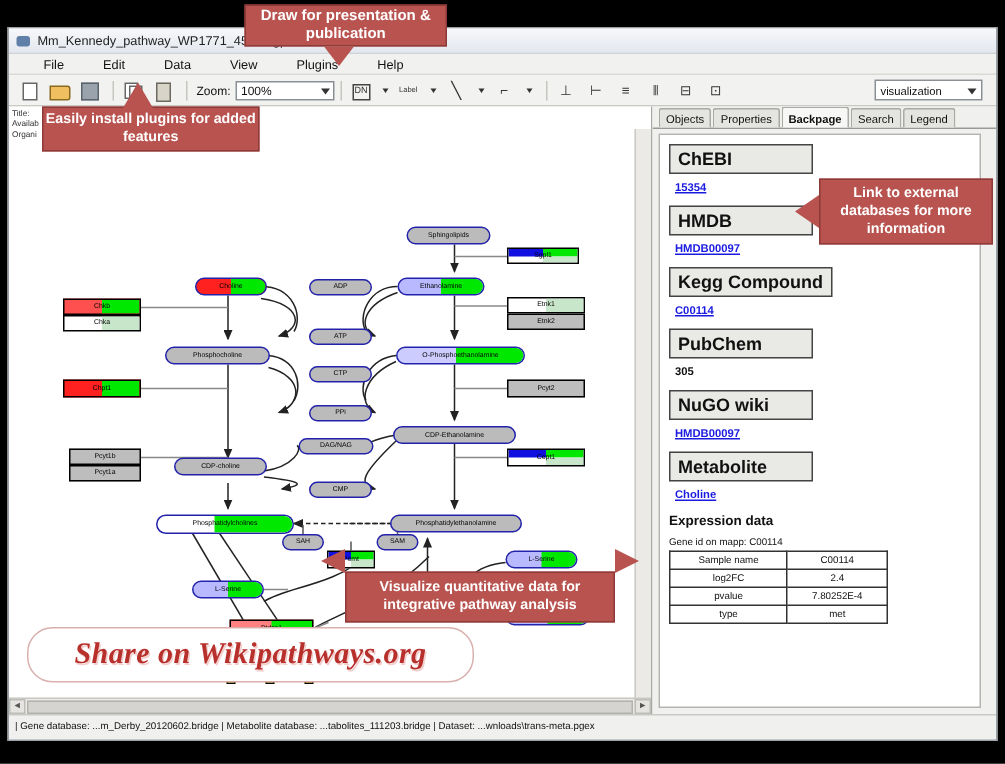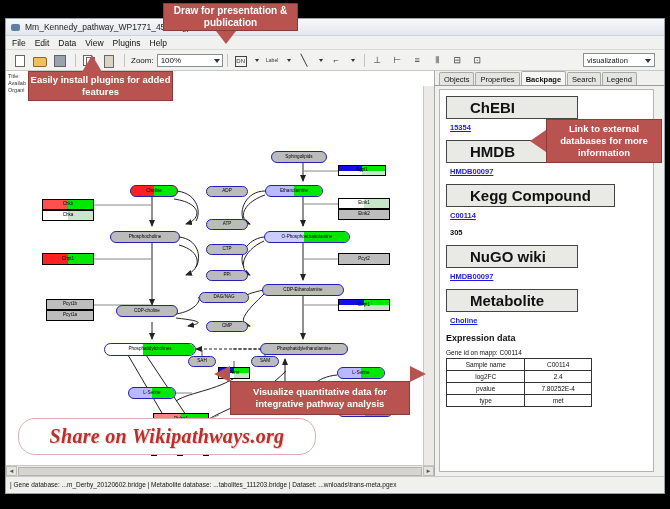--- a/index.html
+++ b/index.html
@@ -8,21 +8,21 @@
   #app{position:absolute;left:5px;top:18px;width:660px;height:476px;background:#f0f0ee;border:1px solid #9aa0a6;box-sizing:border-box;}
 
   
   .titlebar{height:17px;background:linear-gradient(#f7f8fa,#e3e7ee);border-bottom:1px solid #cfd4da;display:flex;align-items:center;padding:0 4px;box-sizing:border-box;}
   .titlebar .ticon{width:11px;height:11px;margin-right:4px;position:relative;}
   .titlebar .ticon:before{content:"";position:absolute;left:1px;top:2px;width:9px;height:7px;background:#5f7fa8;border-radius:2px;}
   .titlebar .ttext{font-size:8.5px;color:#222;white-space:nowrap;overflow:hidden;}
 
   
   .menubar{height:14px;background:#f1f1ef;border-bottom:1px solid #d9d9d5;display:flex;align-items:center;padding-left:6px;box-sizing:border-box;}
-  .menubar .mi{font-size:8.5px;color:#111;margin-right:9px;cursor:default;}
+  .menubar .mi{font-size:8.5px;color:#111;margin-right:9px;cursor:default;margin-left:17px;}
 
   
   .toolbar{height:21px;background:#f2f2f0;border-bottom:1px solid #c9c9c5;display:flex;align-items:center;padding-left:5px;box-sizing:border-box;position:relative;}
   .tbtn{width:15px;height:15px;margin-right:3px;position:relative;border:1px solid transparent;border-radius:2px;}
   .tsep{width:1px;height:13px;background:#c5c5c0;margin:0 4px;}
   .zoomlabel{font-size:8px;color:#111;margin:0 3px 0 2px;}
   .zoomsel{width:66px;height:13px;border:1px solid #8a8f94;background:#fff;font-size:8px;color:#111;display:flex;align-items:center;padding-left:3px;box-sizing:border-box;position:relative;}
   .zoomsel .arw{position:absolute;right:2px;top:4px;border-left:3px solid transparent;border-right:3px solid transparent;border-top:4px solid #333;}
   .tdrop{display:flex;align-items:center;margin-right:5px;}
   .tdrop .arw{border-left:2.5px solid transparent;border-right:2.5px solid transparent;border-top:3.5px solid #333;margin-left:3px;}
@@ -41,21 +41,21 @@
   
   .bodysplit{display:flex;height:405px;}
   .canvaswrap{position:relative;width:428px;background:#ffffff;border-right:1px solid #a9a9a5;overflow:hidden;}
   .canvas-meta{position:absolute;left:2px;top:2px;font-size:5.5px;color:#333;line-height:7px;}
 
   .sidepanel{flex:1;background:#f0f0ee;position:relative;overflow:hidden;}
   .tabsrow{display:flex;align-items:flex-end;height:15px;padding-left:4px;background:#f0f0ee;border-bottom:1px solid #9a9a96;box-sizing:border-box;}
   .tab{font-size:7.5px;color:#111;padding:2px 4px 1px 4px;border:1px solid #a9a9a5;border-bottom:none;background:#e4e4e0;margin-right:1px;border-radius:2px 2px 0 0;}
   .tab.active{background:#f7f7f5;font-weight:bold;position:relative;top:0;padding-top:3px;}
   .backpage{position:absolute;left:4px;top:18px;right:10px;bottom:4px;background:#fff;border:1px solid #b4b4b0;overflow:hidden;padding:6px 6px 0 6px;box-sizing:border-box;}
-  .dbhdr{display:inline-block;min-width:84px;border:1px solid #444;background:#e9e9e6;font-size:15px;font-weight:bold;color:#111;padding:2px 23px;margin-bottom:2px;}
+  .dbhdr{display:inline-block;min-width:84px;border:1px solid #444;background:#e9e9e6;font-size:12px;font-weight:bold;color:#111;padding:2px 5px;margin-bottom:2px;}
   .dblink{display:block;font-size:7.5px;color:#1a1ae0;text-decoration:underline;margin:2px 0 8px 4px;font-weight:bold;}
   .dbplain{display:block;font-size:7.5px;color:#111;margin:2px 0 8px 4px;font-weight:bold;}
   .exprhdr{font-size:9px;font-weight:bold;color:#111;margin:2px 0 6px 0;}
   .geneid{font-size:6.5px;color:#111;margin-bottom:2px;}
   table.exprtbl{border-collapse:collapse;width:146px;}
   table.exprtbl td{border:1px solid #333;font-size:6.5px;text-align:center;padding:2px 1px;color:#111;}
 
   
   .statusbar{height:16px;border-top:1px solid #c9c9c5;background:#f0f0ee;display:flex;align-items:center;padding-left:4px;box-sizing:border-box;}
   .statusbar .st{font-size:6.5px;color:#111;}
@@ -432,20 +432,21 @@
       <div class="backpage">
         <div class="dbhdr">ChEBI</div>
         <a class="dblink" href="#">15354</a>
 
         <div class="dbhdr">HMDB</div>
         <a class="dblink" href="#">HMDB00097</a>
 
         <div class="dbhdr">Kegg Compound</div>
         <a class="dblink" href="#">C00114</a>
 
+        <div class="dbhdr">PubChem</div>
         <span class="dbplain">305</span>
 
         <div class="dbhdr">NuGO wiki</div>
         <a class="dblink" href="#">HMDB00097</a>
 
         <div class="dbhdr">Metabolite</div>
         <a class="dblink" href="#">Choline</a>
 
         <div class="exprhdr">Expression data</div>
         <div class="geneid">Gene id on mapp: C00114</div>

